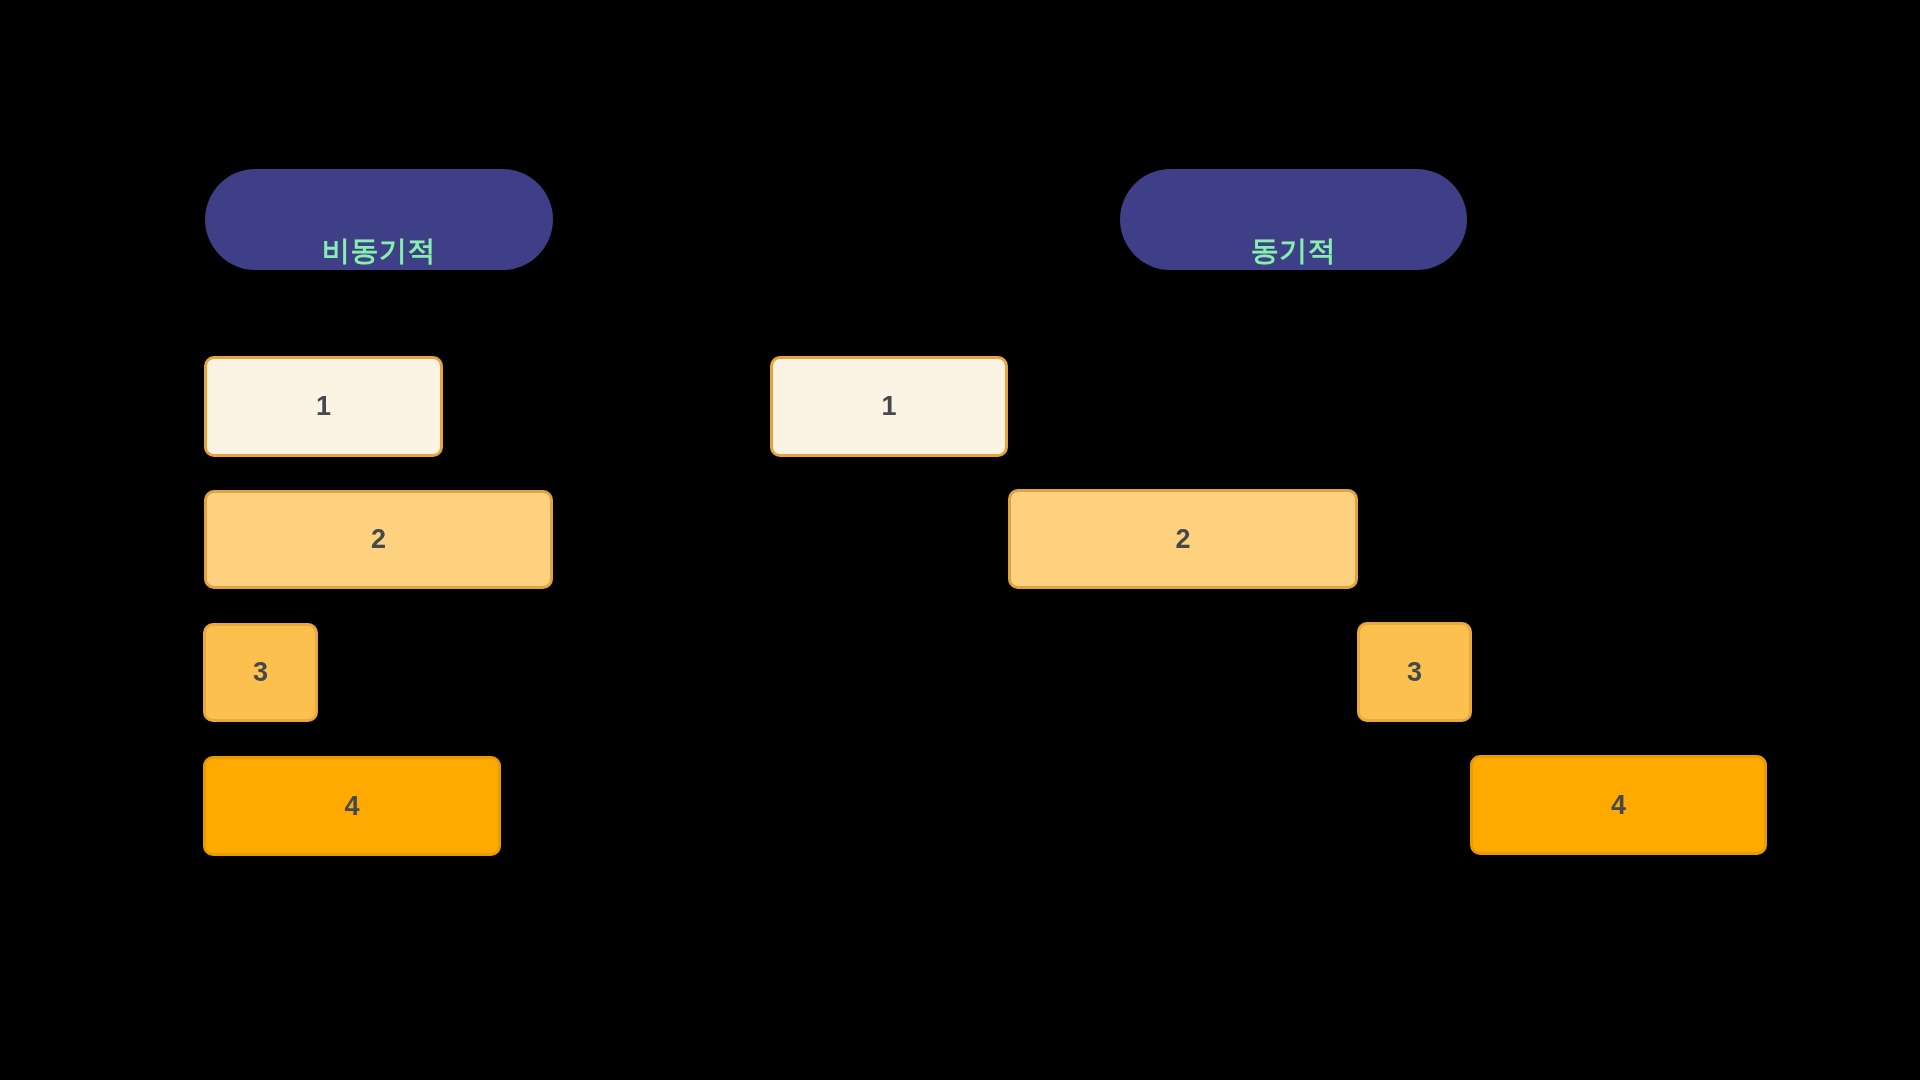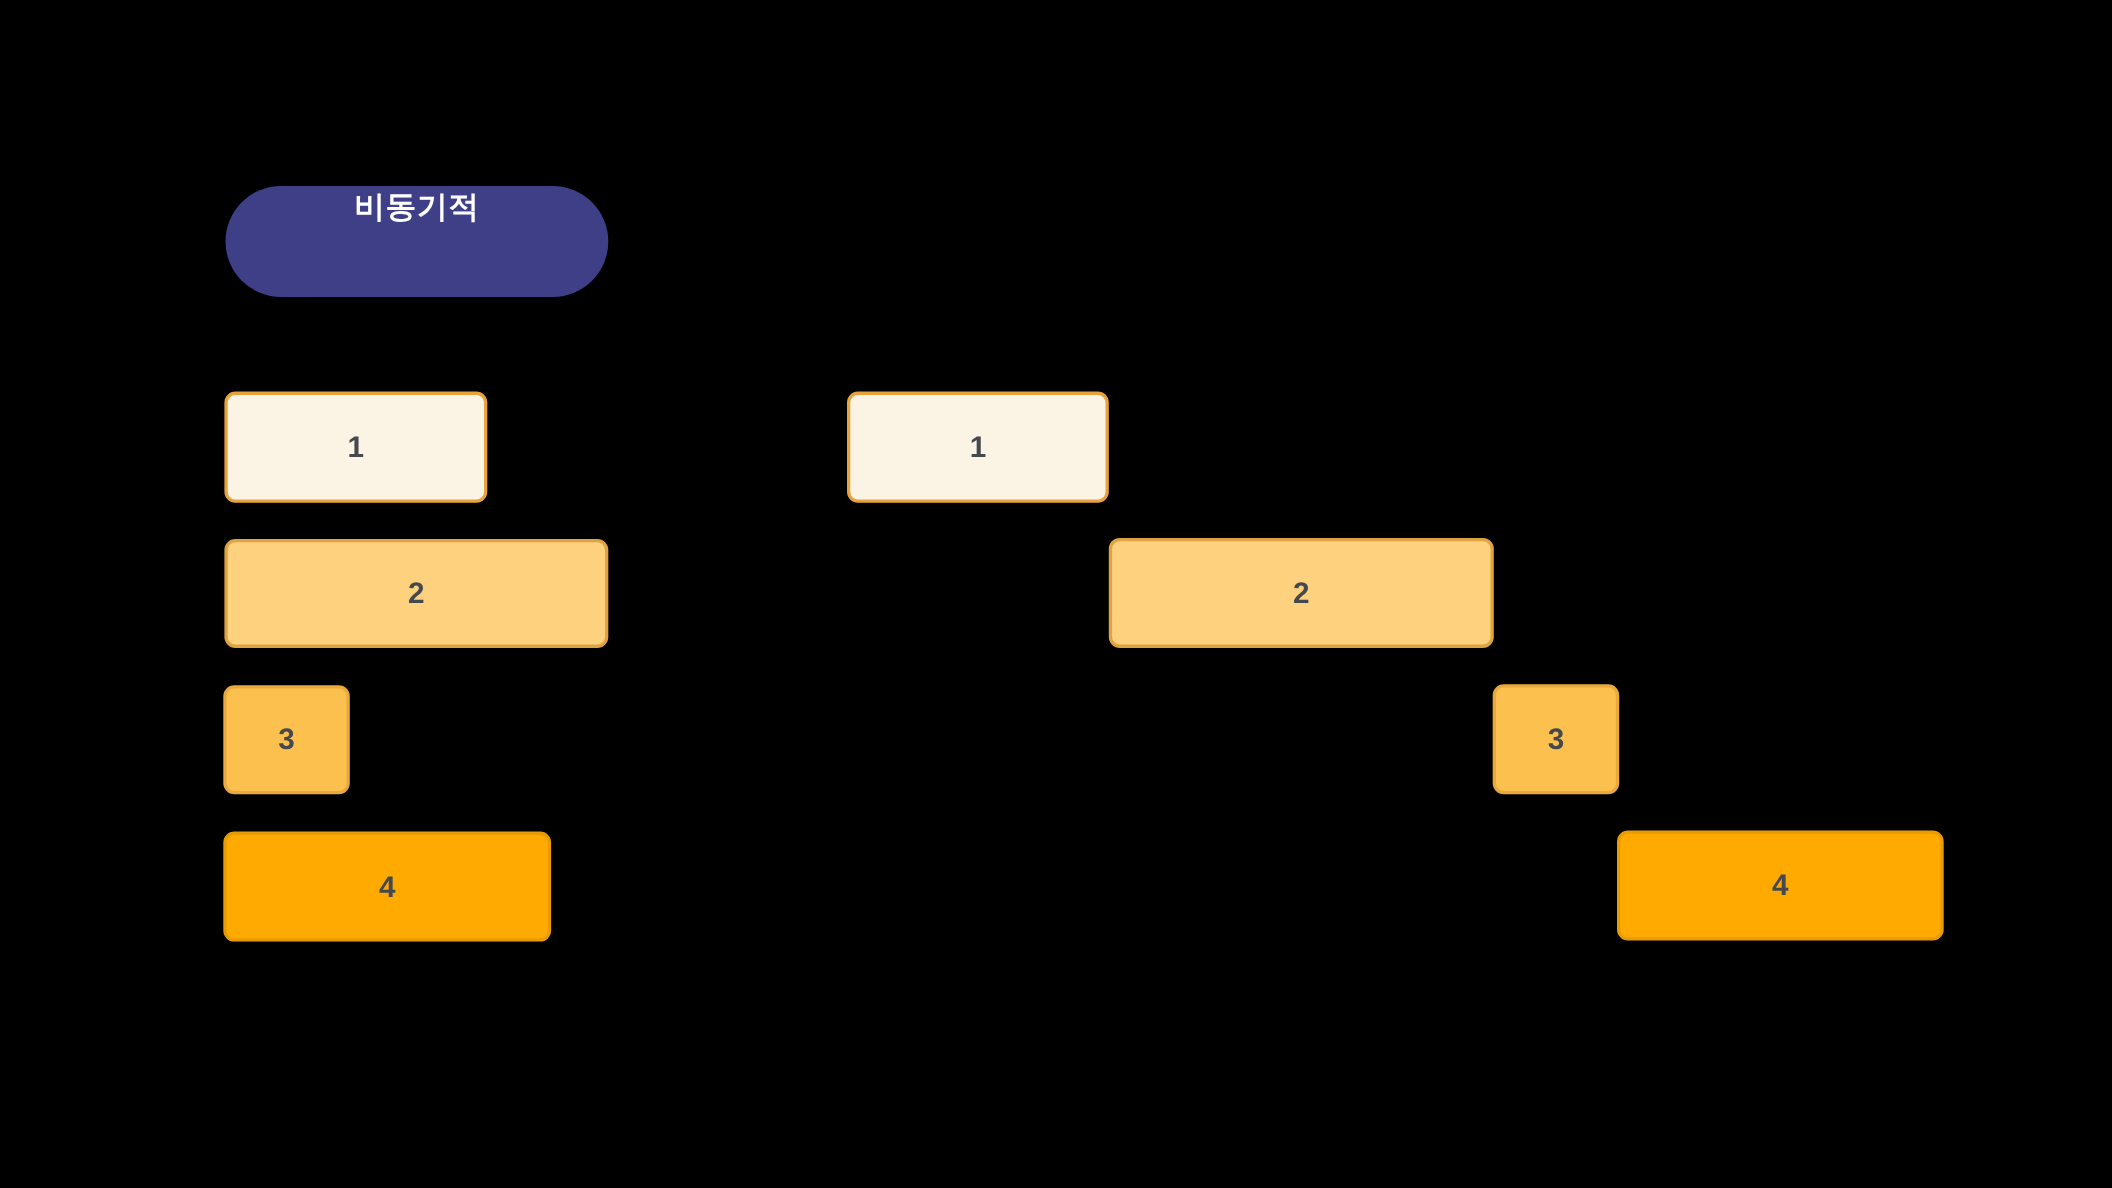--- a/index.html
+++ b/index.html
@@ -11,24 +11,24 @@
   #stage {
     position: relative;
     width: 1920px;
     height: 1080px;
     background: #000000;
     overflow: hidden;
   }
   .pill {
     position: absolute;
     display: flex;
-    align-items: flex-start;
+    align-items: flex-end;
     justify-content: center;
     border-radius: 60px;
-    color: #ffffff;
+    color: #86efac;
     font-size: 28px;
     font-weight: bold;
     letter-spacing: 0.5px;
     box-sizing: border-box;
   }
   .bar {
     position: absolute;
     display: flex;
     align-items: center;
     justify-content: center;
@@ -55,20 +55,23 @@
   <div class="bar" style="left: 204px; top: 490px; width: 349px; height: 99px; background: rgb(253, 209, 126); border-color: rgb(224, 163, 67);">
     <span>2</span>
   </div>
   <div class="bar" style="left: 203px; top: 623px; width: 115px; height: 99px; background: rgb(252, 192, 79); border-color: rgb(234, 169, 60);">
     <span>3</span>
   </div>
   <div class="bar" style="left: 203px; top: 756px; width: 298px; height: 100px; background: rgb(254, 170, 0); border-color: rgb(232, 156, 0);">
     <span>4</span>
   </div>
 
+  <div class="pill" style="left: 1120px; top: 169px; width: 347px; height: 101px; background: rgb(62, 63, 135);">
+    <span>동기적</span>
+  </div>
   <div class="bar" style="left: 770px; top: 356px; width: 238px; height: 101px; background: rgb(251, 243, 228); border-color: rgb(232, 163, 60);">
     <span>1</span>
   </div>
   <div class="bar" style="left: 1008px; top: 489px; width: 350px; height: 100px; background: rgb(253, 209, 126); border-color: rgb(224, 163, 67);">
     <span>2</span>
   </div>
   <div class="bar" style="left: 1357px; top: 622px; width: 115px; height: 100px; background: rgb(252, 192, 79); border-color: rgb(234, 169, 60);">
     <span>3</span>
   </div>
   <div class="bar" style="left: 1470px; top: 755px; width: 297px; height: 100px; background: rgb(254, 170, 0); border-color: rgb(232, 156, 0);">

